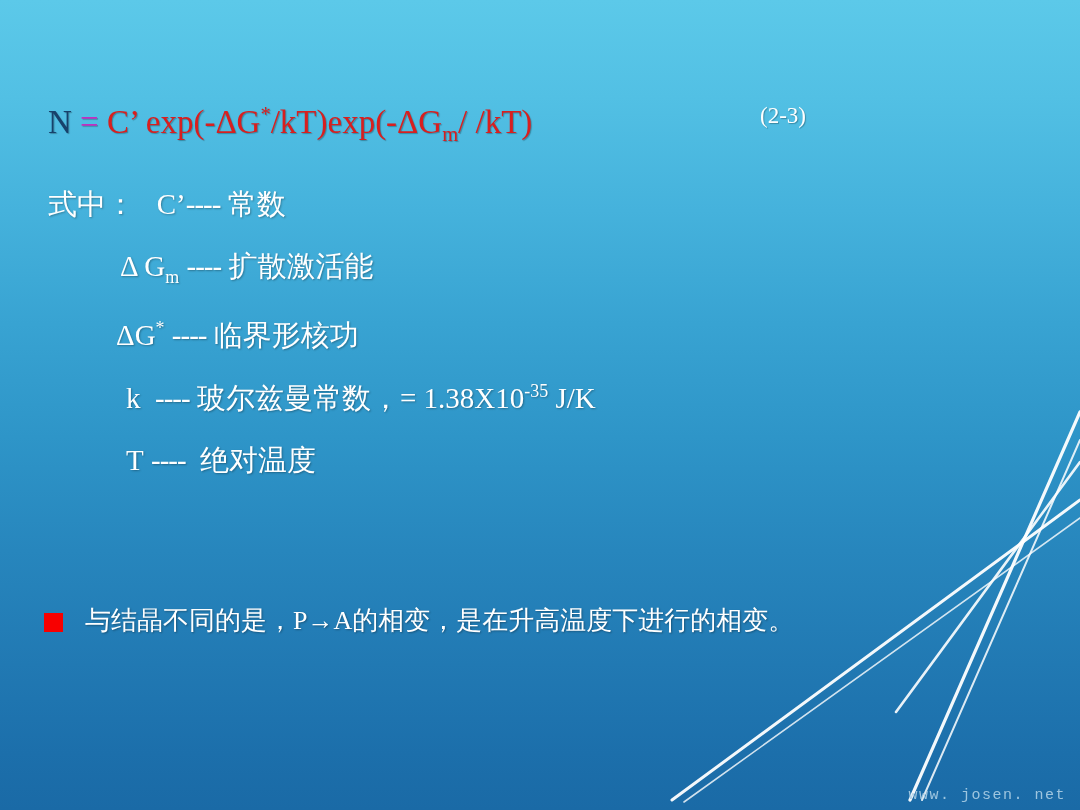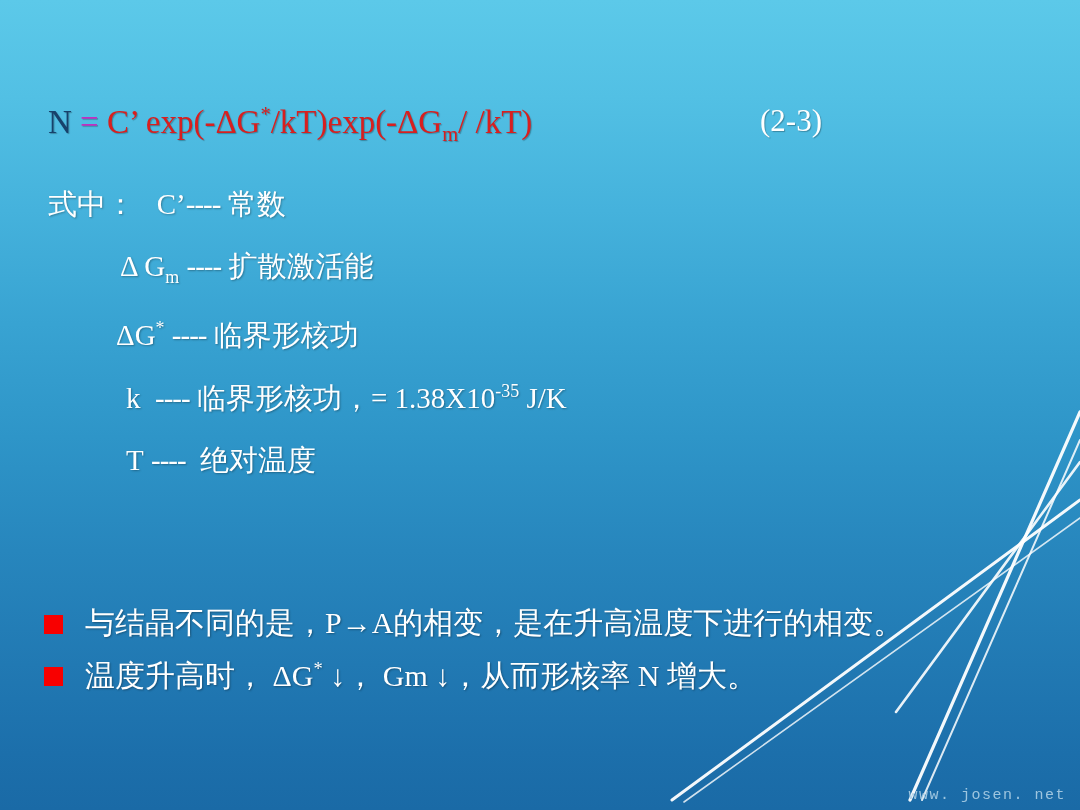--- a/index.html
+++ b/index.html
@@ -63,21 +63,21 @@
     white-space: nowrap;
     text-shadow: 1px 1px 1px rgba(0,0,0,.28);
   }
   .eq-n     { color: #17416b; }
   .eq-eq    { color: #c030c0; }
   .eq-body  { color: #d81f1f; }
   .eq-num {
     position: absolute;
     left: 712px;
     top: 0;
-    font-size: 31px;
+    font-size: 23px;
     color: #ffffff;
     text-shadow: 1px 1px 1px rgba(0,0,0,.28);
     white-space: nowrap;
   }
 
   sup.st { font-size: .62em; vertical-align: super; }
   sub.sb { font-size: .62em; vertical-align: sub; }
 
   .defs {
     position: absolute;
@@ -102,21 +102,21 @@
     position: absolute;
     left: 44px;
     top: 608px;
     width: 1020px;
     color: #ffffff;
     text-shadow: 1px 1px 2px rgba(0,0,0,.32);
   }
   .bullet-line {
     display: flex;
     align-items: center;
-    font-size: 30px;
+    font-size: 26px;
     line-height: 1.0;
     margin-bottom: 22px;
     white-space: nowrap;
   }
   .bullet-sq {
     display: inline-block;
     width: 19px;
     height: 19px;
     background: #f80000;
     margin-right: 22px;
@@ -169,40 +169,36 @@
 
       <div class="def-line indent2">
         <span>Δ G</span><sub class="sb">m</sub><span>&nbsp;</span><span class="dash">----</span><span>&nbsp;</span><span>扩散激活能</span>
       </div>
 
       <div class="def-line indent">
         <span>ΔG</span><sup class="st">*</sup><span>&nbsp;</span><span class="dash">----</span><span>&nbsp;</span><span>临界形核功</span>
       </div>
 
       <div class="def-line indent3">
-        <span>k</span><span>&nbsp;&nbsp;</span><span class="dash">----</span><span>&nbsp;</span><span>临界形核功，= 1.38X10</span><sup class="st">-35</sup><span> J/K</span>
+        <span>k</span><span>&nbsp;&nbsp;</span><span class="dash">----</span><span>&nbsp;</span><span>玻尔兹曼常数，= 1.38X10</span><sup class="st">-35</sup><span> J/K</span>
       </div>
 
       <div class="def-line indent3">
         <span>T</span><span>&nbsp;</span><span class="dash">----</span><span>&nbsp;&nbsp;</span><span>绝对温度</span>
       </div>
 
 
     </div>
 
     <div class="bullets">
 
       <div class="bullet-line">
         <span class="bullet-sq"></span>
         <span class="bullet-text"><span>与结晶不同的是，P→A的相变，是在升高温度下进行的相变。</span></span>
       </div>
 
-      <div class="bullet-line">
-        <span class="bullet-sq"></span>
-        <span class="bullet-text"><span>温度升高时， ΔG</span><sup class="st">*</sup><span> ↓， Gm ↓，从而形核率 N 增大。</span></span>
-      </div>
 
     </div>
 
     <div class="watermark">www. josen. net</div>
 
   </div>
 </div>
 
 </body></html>

